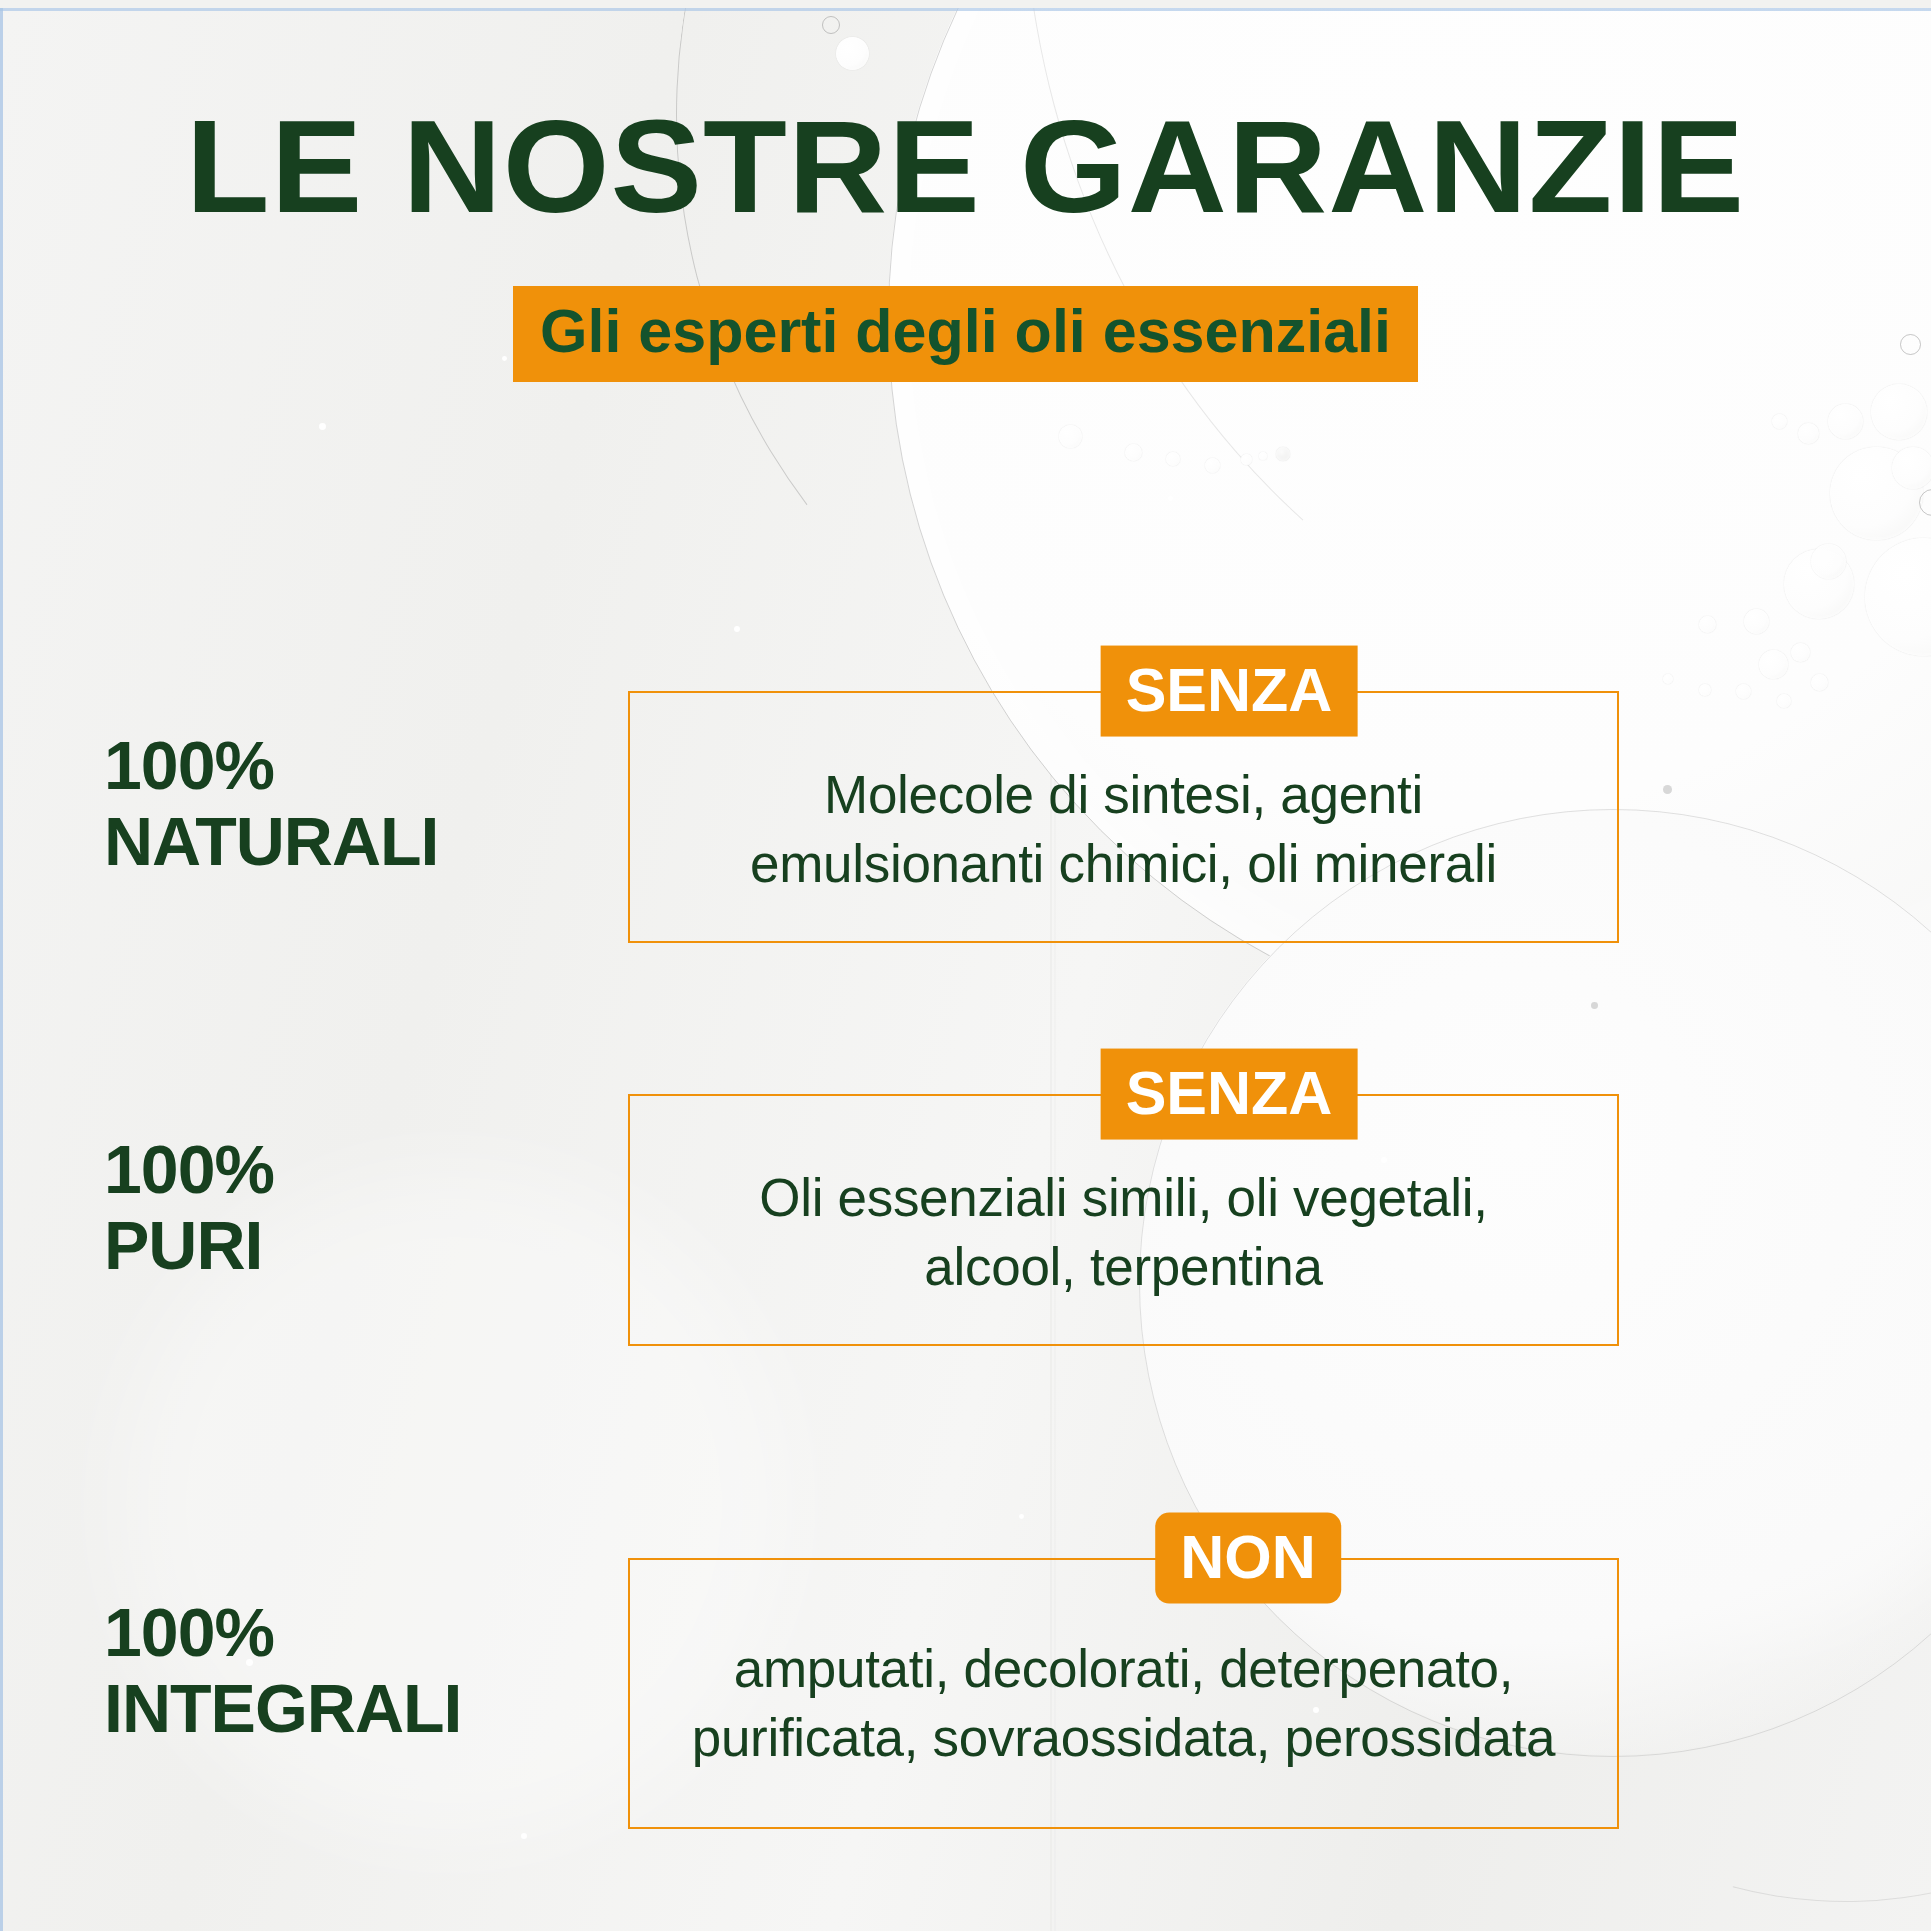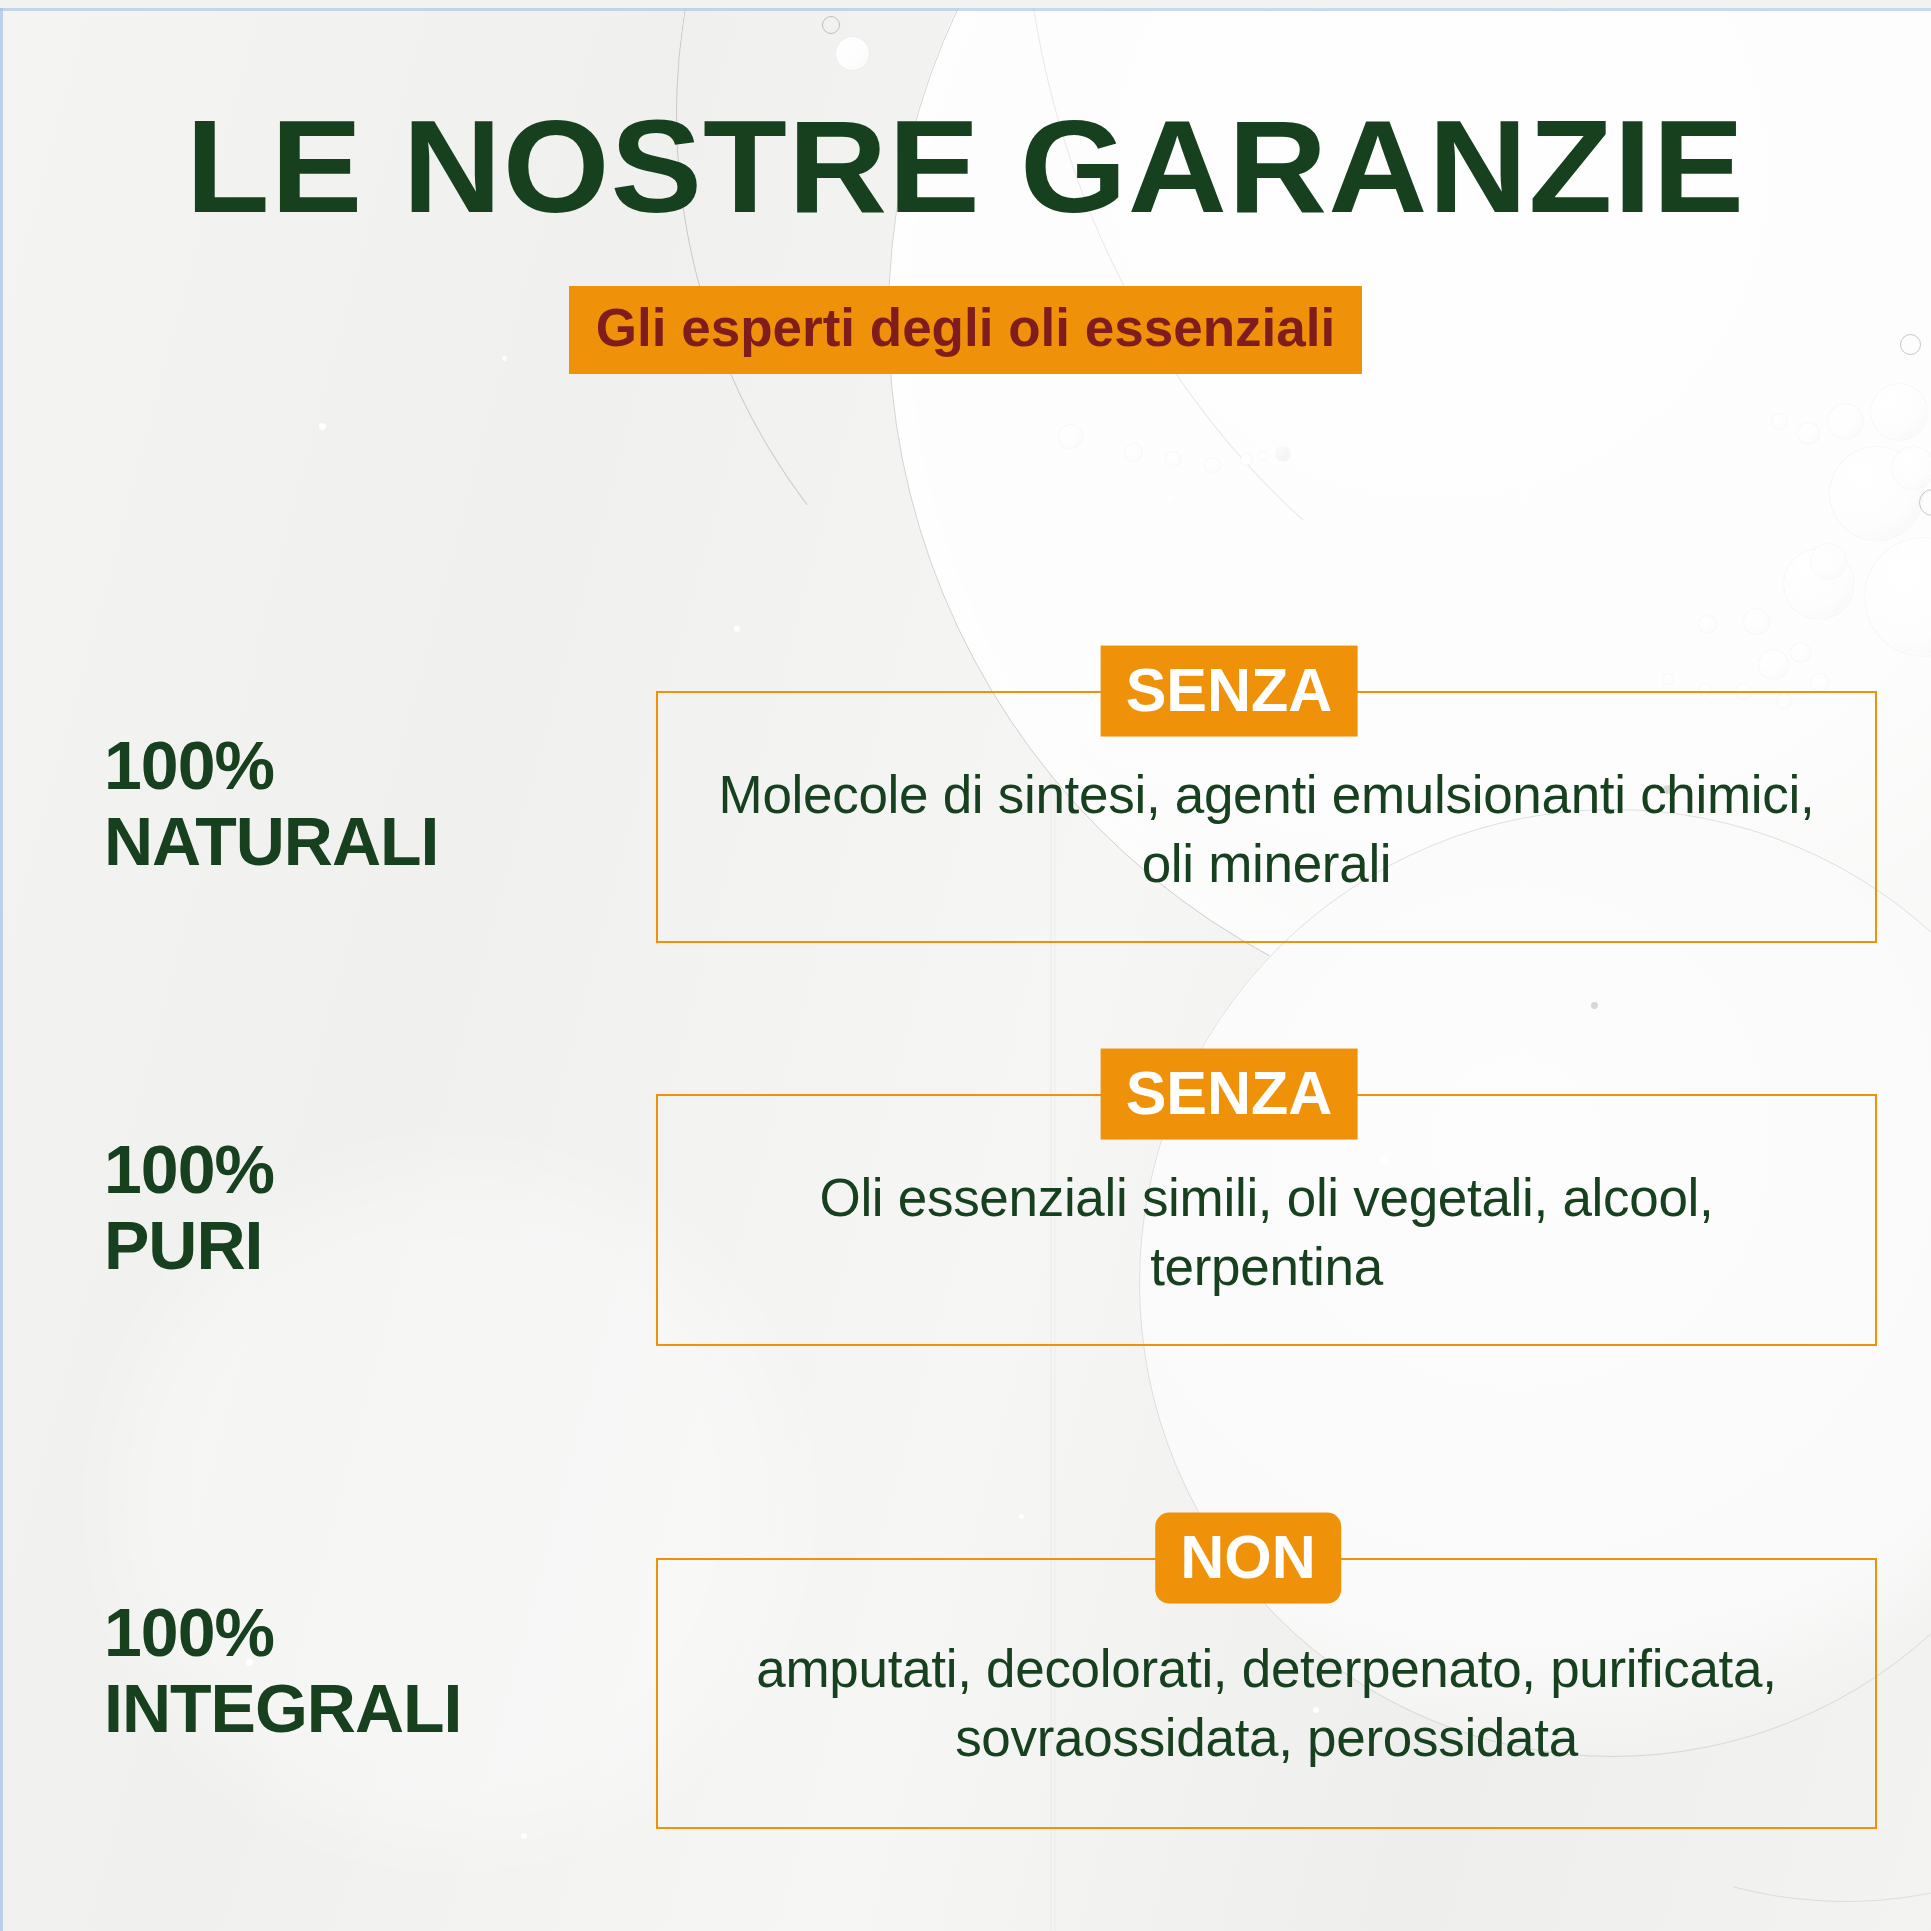--- a/index.html
+++ b/index.html
@@ -68,35 +68,35 @@
     font-size:132px;line-height:1;font-weight:700;letter-spacing:1px;
     color:#17401f;
     font-family:"Liberation Sans", sans-serif;
     transform:scaleX(1.04);transform-origin:50% 50%;
     white-space:nowrap;
   }
   .subtitle-wrap{
     position:absolute;left:0;top:278px;width:1931px;text-align:center;
   }
   .subtitle{
-    display:inline-block;background:#f0910a;color:#7f1d1d;
-    font-size:53px;line-height:1;font-weight:700;
+    display:inline-block;background:#f0910a;color:#14532d;
+    font-size:61px;line-height:1;font-weight:700;
     padding:15.4px 27px 19.3px 27px;letter-spacing:0px;
     white-space:nowrap;
   }
 
   
   .row{position:absolute;left:0;width:1931px;}
   .row-label{
     position:absolute;left:104px;
     color:#17401f;font-size:68px;line-height:1.12;font-weight:700;
     letter-spacing:-1px;white-space:pre-line;
   }
   .card{
-    position:absolute;left:656px;width:1221px;
+    position:absolute;left:628px;width:991px;
     border:2.9px solid #f0910a;
     box-sizing:border-box;
     background:transparent;
   }
   .badge{
     position:absolute;
     background:#f0910a;color:#ffffff;
     font-size:61px;line-height:1;font-weight:700;
     padding:13.5px 25px 16.4px 25px;
     white-space:nowrap;

